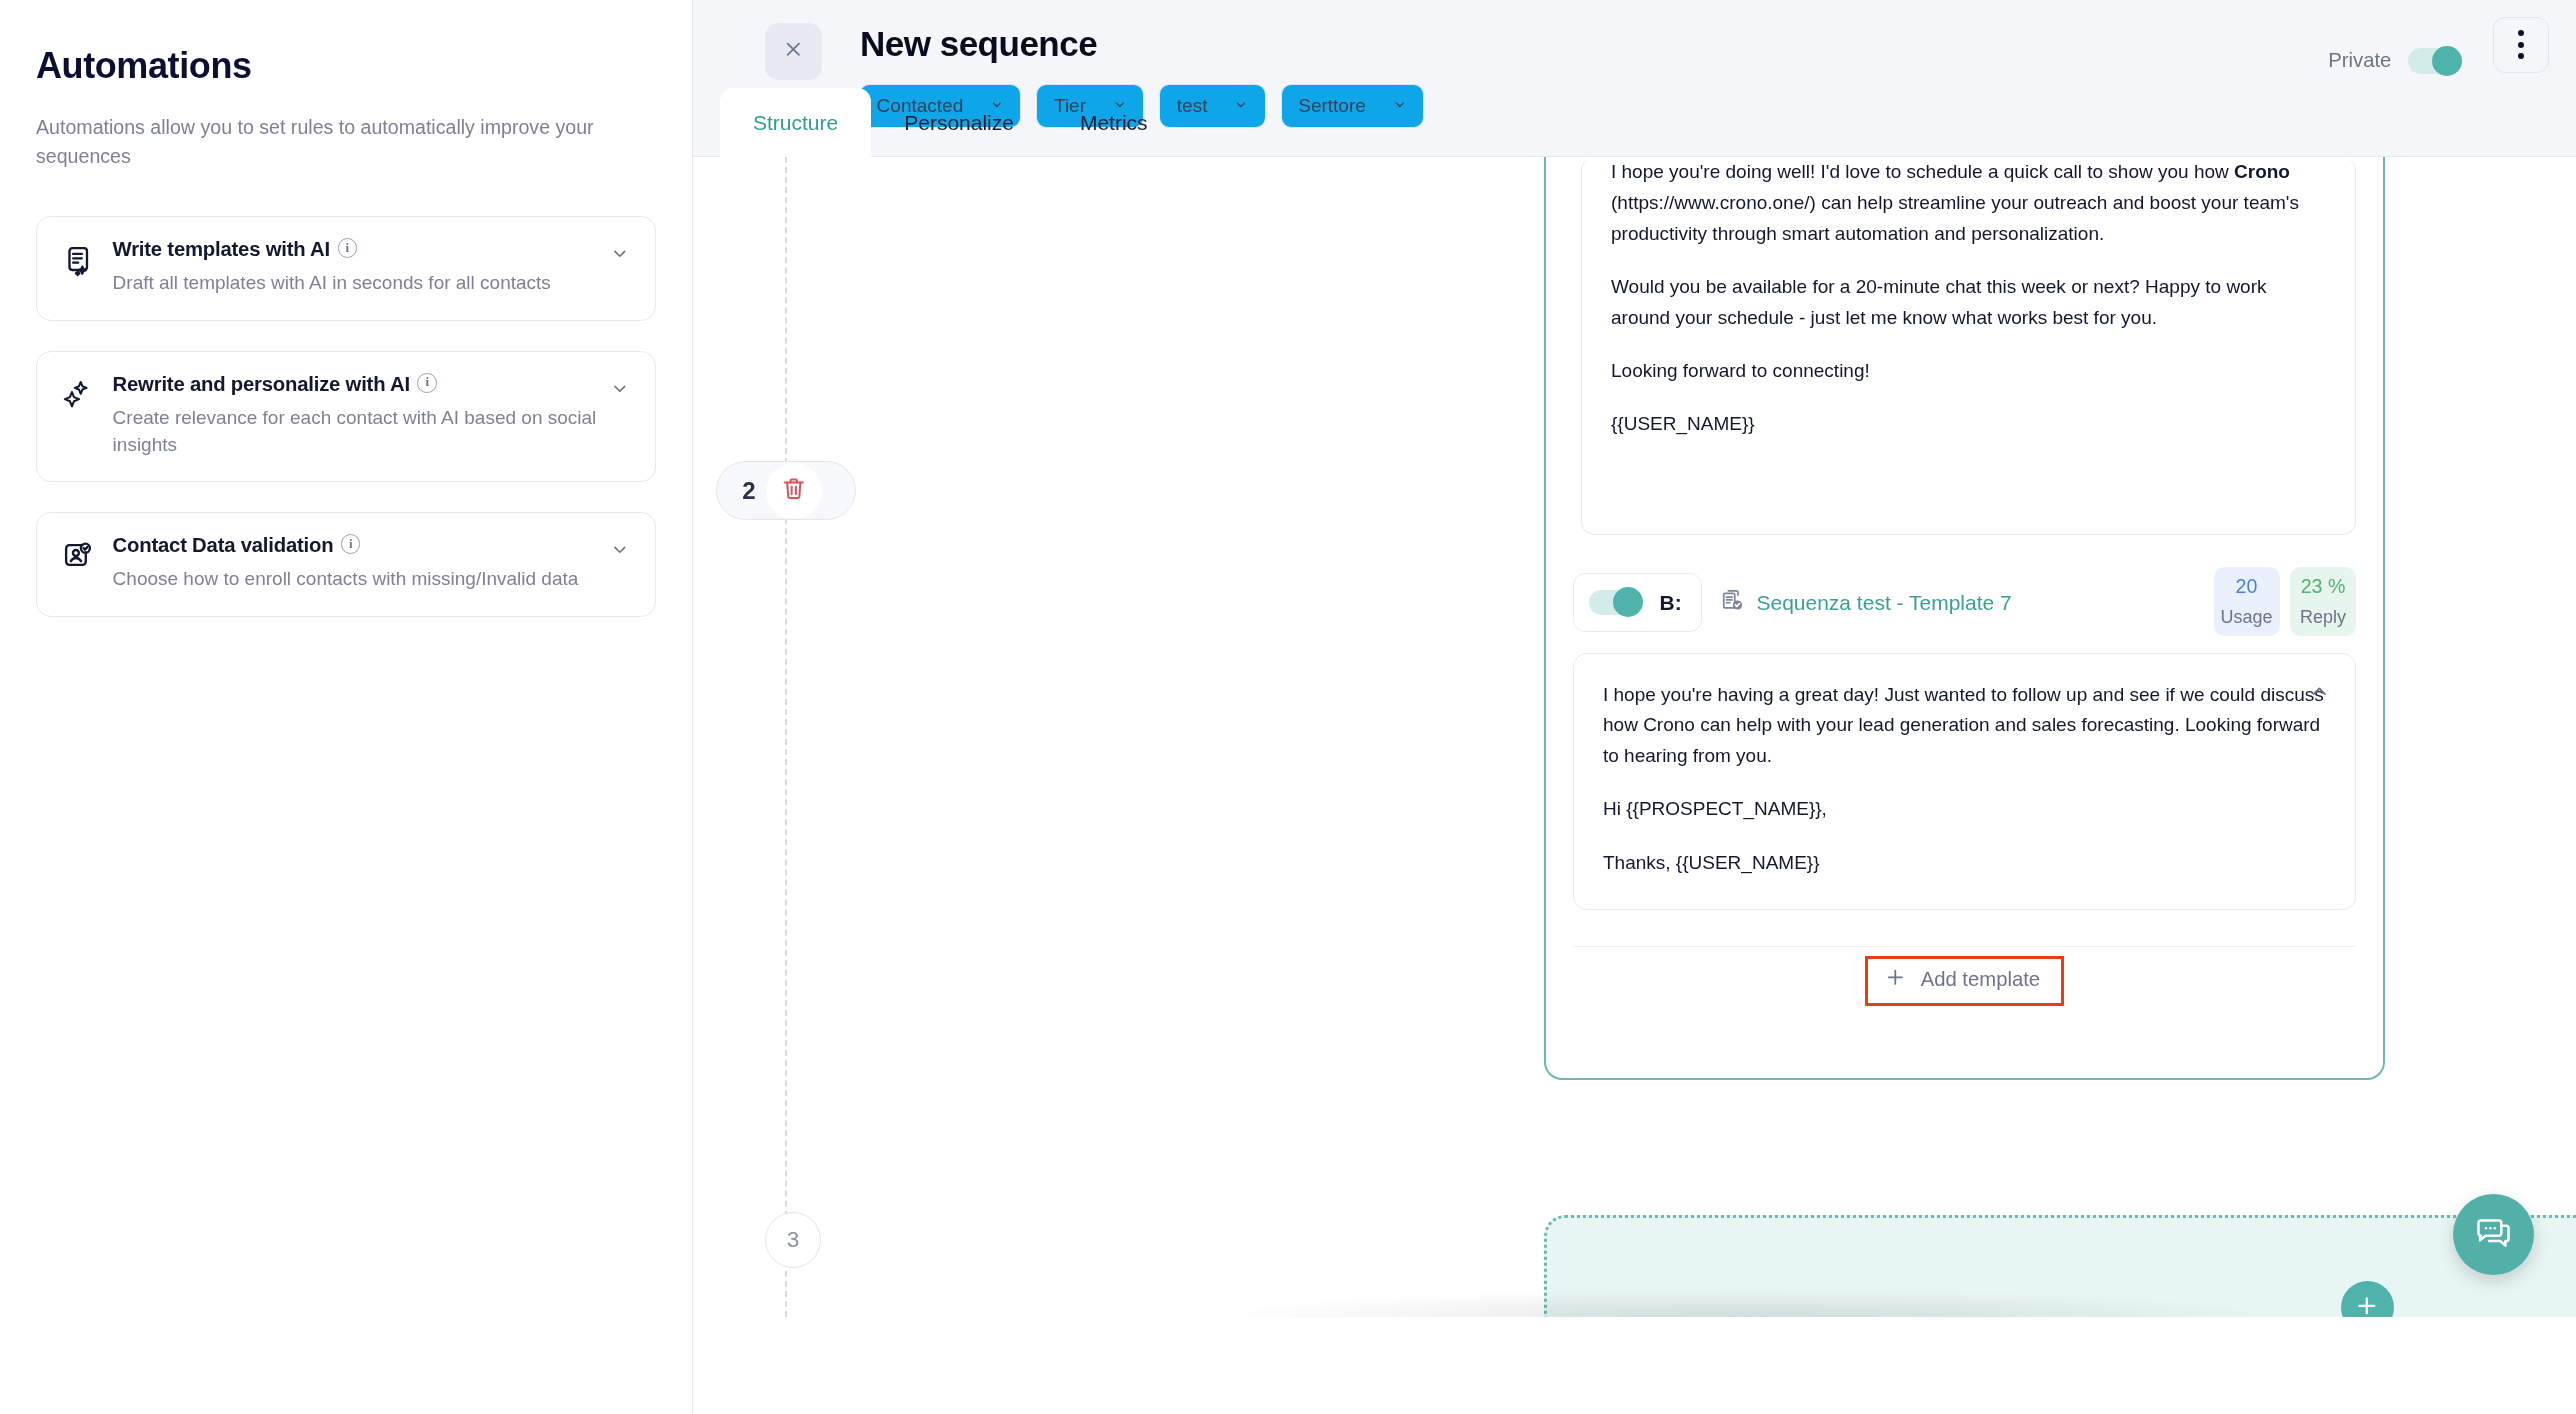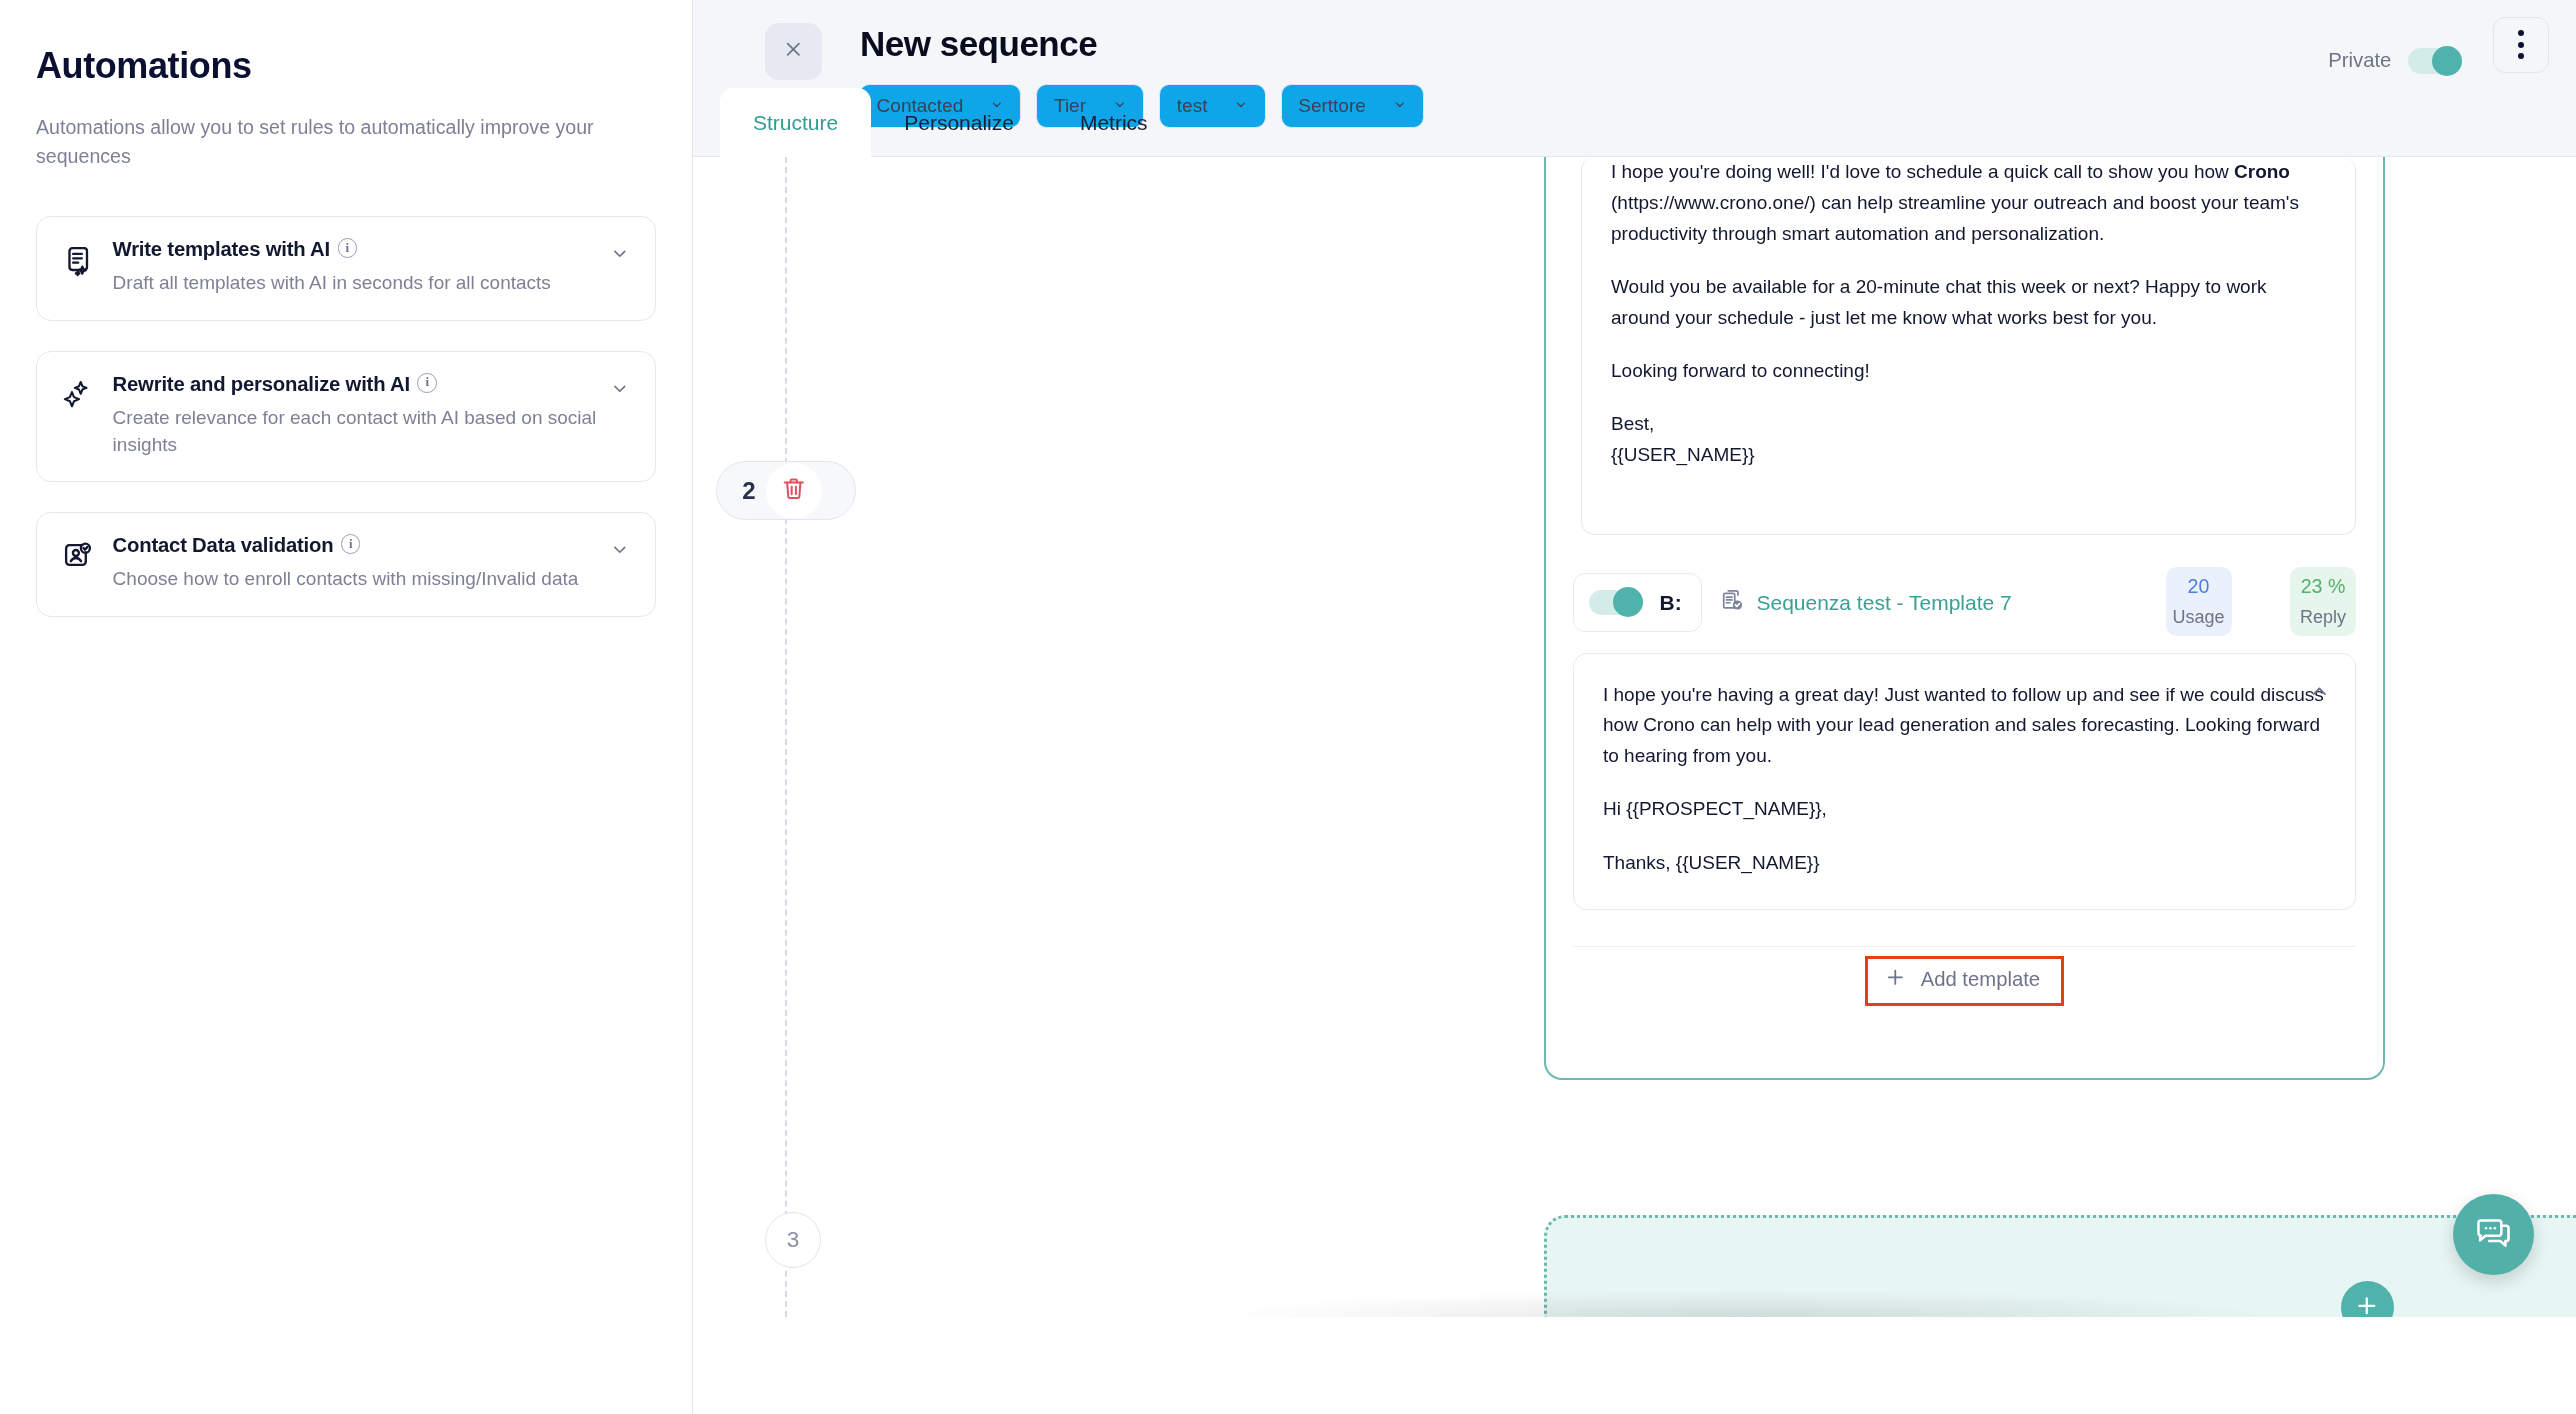--- a/index.html
+++ b/index.html
@@ -190,21 +190,20 @@
   .tpl-letter { font-size: 21px; font-weight: 700; color: #11182f; }
   .tpl-name {
     display: flex; align-items: center; gap: 10.5px; margin-left: 16.6px;
     font-size: 21px; color: #3aa093; font-weight: 400; cursor: pointer;
   }
   .stat-group { position: absolute; right: 0; top: -6px; display: flex; gap: 10.5px; }
   .stat {
     width: 66px; height: 69px; border-radius: 10.5px;
     display: flex; flex-direction: column; align-items: center; justify-content: center;
     gap: 9px;
-    margin-left: 48px;
   }
   .stat.usage { background: #eaf1fd; }
   .stat.reply { background: #e6f6ec; }
   .stat .v { font-size: 19.6px; }
   .stat.usage .v { color: #4b7fe0; }
   .stat.reply .v { color: #52b06e; }
   .stat .l { font-size: 18px; color: #6d7489; }
 
   .msg-box2 {
     border: 1.5px solid #e8eaf2; border-radius: 13.6px;
@@ -421,21 +420,20 @@
       <div class="step-num-3">3</div>
 
       <div class="step-card">
         <div class="card-inner">
 
           <div class="msg-box">
             <div class="msg-text">
               <p><span>I hope you're doing well! I'd love to schedule a quick call to show you how </span><b>Crono</b><span> (https://www.crono.one/) can help streamline your outreach and boost your team's productivity through smart automation and personalization.</span></p>
               <p>Would you be available for a 20-minute chat this week or next? Happy to work around your schedule - just let me know what works best for you.</p>
               <p>Looking forward to connecting!</p>
-              <p style="margin-bottom:0">Best,</p>
               <p>{{USER_NAME}}</p>
             </div>
           </div>
 
           <div class="tpl-row">
             <div class="tpl-toggle-box">
               <div class="tpl-toggle">
                   <i class="knob"></i>
                 </div>
               <span class="tpl-letter">B:</span>

